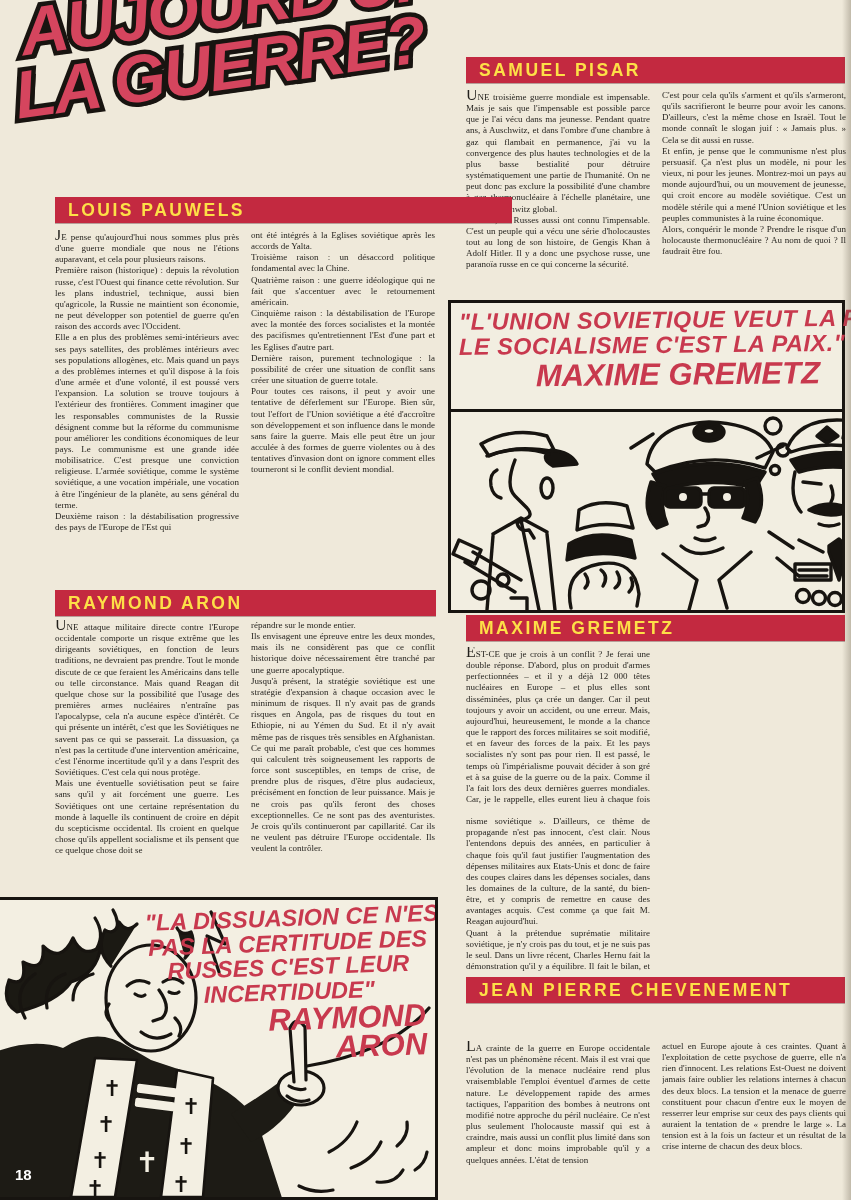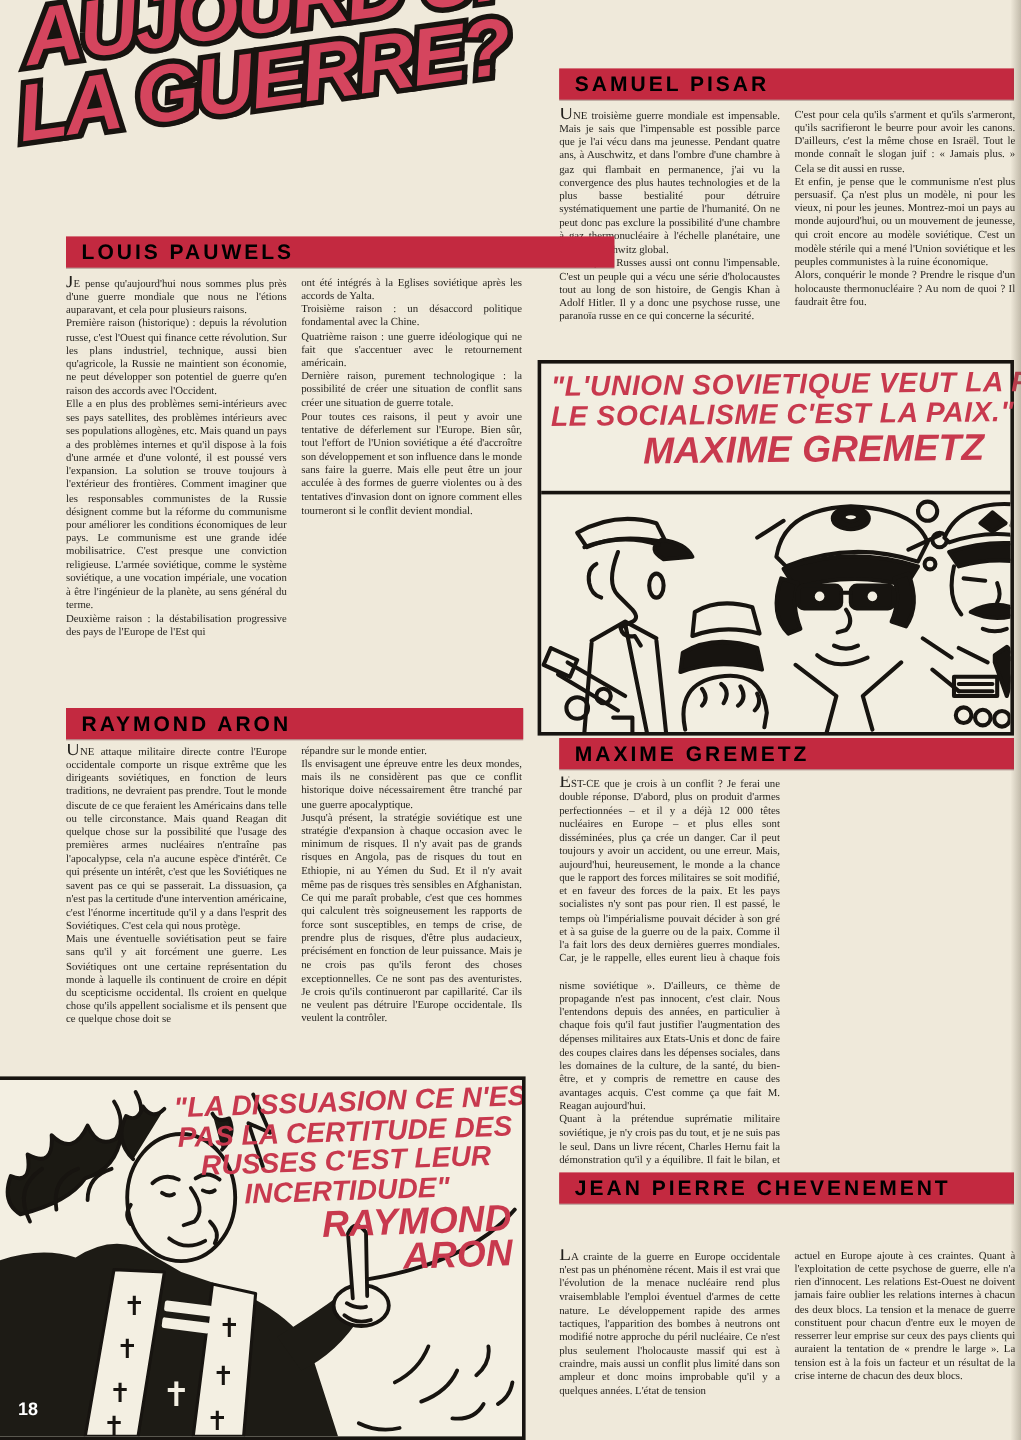--- a/index.html
+++ b/index.html
@@ -29,21 +29,21 @@
     content:attr(data-text);
     position:absolute;left:0;top:0;z-index:-1;
     -webkit-text-stroke:9px #181410;
     text-shadow:4px 4px 0 #181410;
   }
   .title-line.l2{margin-left:-14px;}
 
   
   .bar{
     position:absolute;height:26px;background:#c32940;z-index:4;
-    color:#000000;font-family:"Liberation Sans", sans-serif;font-weight:bold;
+    color:#fde047;font-family:"Liberation Sans", sans-serif;font-weight:bold;
     font-size:17.5px;letter-spacing:2.5px;line-height:27px;
     padding-left:13px;box-sizing:border-box;
     box-shadow:0 1px 0 rgba(80,20,30,.35);
   }
 
   
   .cols{position:absolute;display:flex;gap:12px;z-index:3;}
   .col{
     width:184px;overflow:hidden;text-align:justify;
     font-size:9px;line-height:11.15px;color:#211f1b;
@@ -101,20 +101,21 @@
   <div class="col lead">
       <p>JE pense qu'aujourd'hui nous sommes plus près d'une guerre mondiale que nous ne l'étions auparavant, et cela pour plusieurs raisons.</p>
       <p>Première raison (historique) : depuis la révolution russe, c'est l'Ouest qui finance cette révolution. Sur les plans industriel, technique, aussi bien qu'agricole, la Russie ne maintient son économie, ne peut développer son potentiel de guerre qu'en raison des accords avec l'Occident.</p>
       <p>Elle a en plus des problèmes semi-intérieurs avec ses pays satellites, des problèmes intérieurs avec ses populations allogènes, etc. Mais quand un pays a des problèmes internes et qu'il dispose à la fois d'une armée et d'une volonté, il est poussé vers l'expansion. La solution se trouve toujours à l'extérieur des frontières. Comment imaginer que les responsables communistes de la Russie désignent comme but la réforme du communisme pour améliorer les conditions économiques de leur pays. Le communisme est une grande idée mobilisatrice. C'est presque une conviction religieuse. L'armée soviétique, comme le système soviétique, a une vocation impériale, une vocation à être l'ingénieur de la planète, au sens général du terme.</p>
       <p>Deuxième raison : la déstabilisation progressive des pays de l'Europe de l'Est qui</p>
     </div>
   <div class="col">
       <p>ont été intégrés à la Eglises soviétique après les accords de Yalta.</p>
       <p>Troisième raison : un désaccord politique fondamental avec la Chine.</p>
       <p>Quatrième raison : une guerre idéologique qui ne fait que s'accentuer avec le retournement américain.</p>
+      <p>Cinquième raison : la déstabilisation de l'Europe avec la montée des forces socialistes et la montée des pacifismes qu'entretiennent l'Est d'une part et les Eglises d'autre part.</p>
       <p>Dernière raison, purement technologique : la possibilité de créer une situation de conflit sans créer une situation de guerre totale.</p>
       <p>Pour toutes ces raisons, il peut y avoir une tentative de déferlement sur l'Europe. Bien sûr, tout l'effort de l'Union soviétique a été d'accroître son développement et son influence dans le monde sans faire la guerre. Mais elle peut être un jour acculée à des formes de guerre violentes ou à des tentatives d'invasion dont on ignore comment elles tourneront si le conflit devient mondial.</p>
     </div>
 </div>
 
 <div class="bar" style="left:55px;top:590px;width:381px;">RAYMOND ARON</div>
 <div class="cols" style="left:55px;top:620px;height:272px;">
   <div class="col lead">
       <p>UNE attaque militaire directe contre l'Europe occidentale comporte un risque extrême que les dirigeants soviétiques, en fonction de leurs traditions, ne devraient pas prendre. Tout le monde discute de ce que feraient les Américains dans telle ou telle circonstance. Mais quand Reagan dit quelque chose sur la possibilité que l'usage des premières armes nucléaires n'entraîne pas l'apocalypse, cela n'a aucune espèce d'intérêt. Ce qui présente un intérêt, c'est que les Soviétiques ne savent pas ce qui se passerait. La dissuasion, ça n'est pas la certitude d'une intervention américaine, c'est l'énorme incertitude qu'il y a dans l'esprit des Soviétiques. C'est cela qui nous protège.</p>
       <p>Mais une éventuelle soviétisation peut se faire sans qu'il y ait forcément une guerre. Les Soviétiques ont une certaine représentation du monde à laquelle ils continuent de croire en dépit du scepticisme occidental. Ils croient en quelque chose qu'ils appellent socialisme et ils pensent que ce quelque chose doit se</p>

